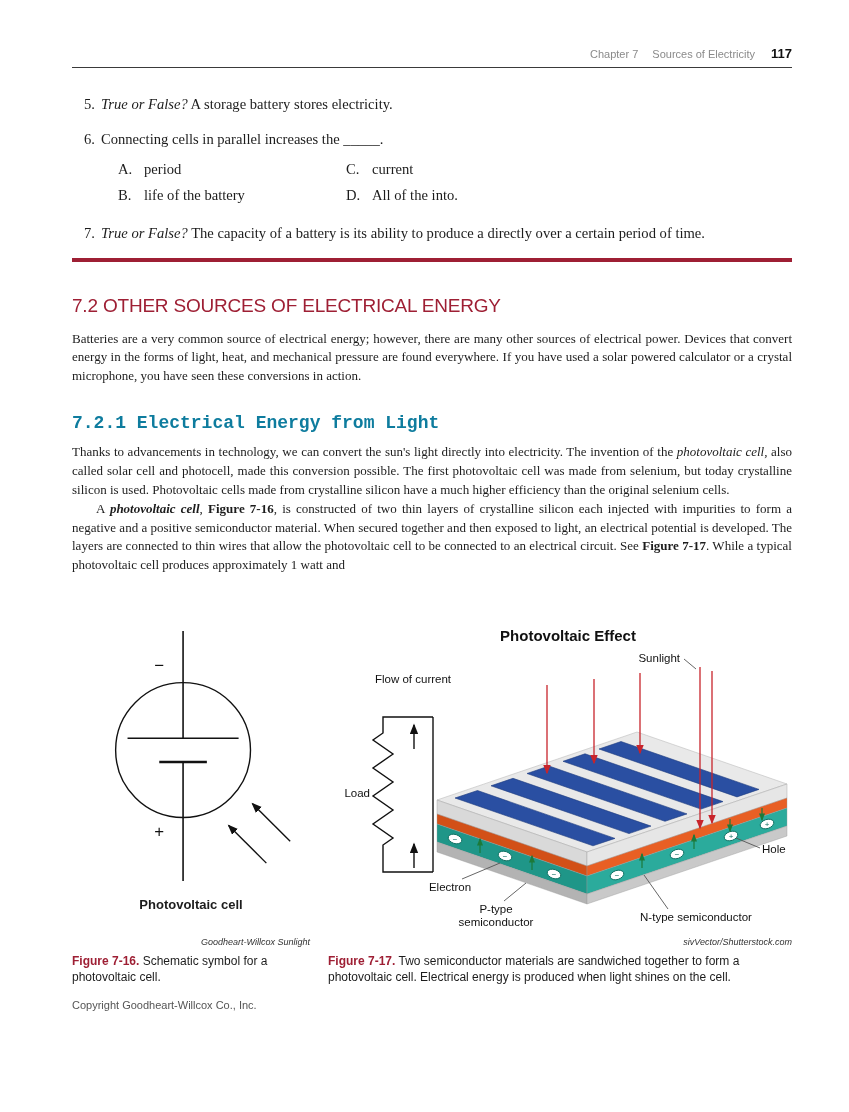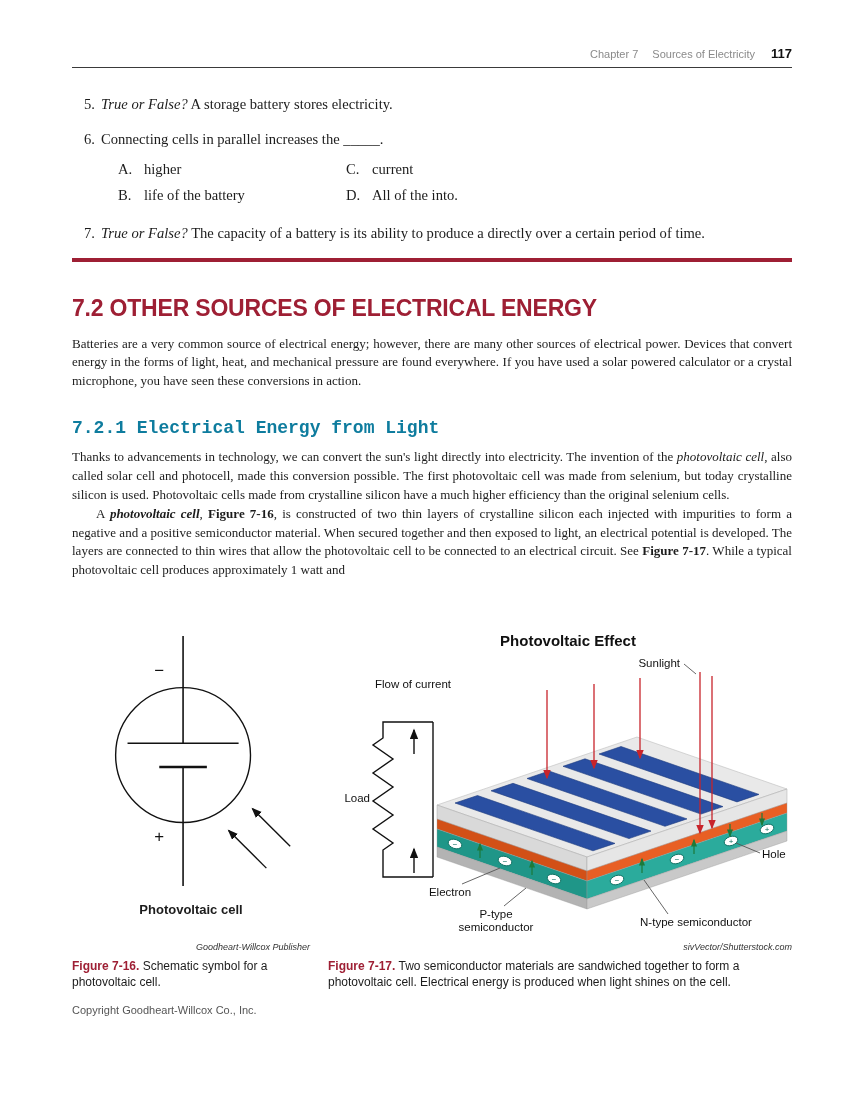--- a/index.html
+++ b/index.html
@@ -24,22 +24,22 @@
   .quiz{margin-top:26px;font-size:14.6px;line-height:1.4;}
   .q{display:flex;margin-bottom:15px;}
   .qnum{width:17px;margin-left:12px;flex:none;}
   .qbody{flex:1;padding-right:34px;}
   .opts{display:grid;grid-template-columns:228px 1fr;row-gap:6px;margin:9px 0 2px 17px;}
   .opt{display:flex;}
   .optletter{width:26px;flex:none;}
 
   .divider{height:3.5px;background:var(--red);margin-top:8px;}
 
-  .sec-h{margin:33px 0 0 0;font-family:"Liberation Sans",sans-serif;font-weight:700;
-    font-size:23px;color:var(--red);letter-spacing:-0.2px;}
+  .sec-h{margin:33px 0 0 0;font-family:"Liberation Sans",sans-serif;font-weight:400;
+    font-size:19px;color:var(--red);letter-spacing:-0.2px;}
   .sec-p,.p1,.p2{margin:13px 0 0 0;text-align:justify;font-size:13px;line-height:1.45;}
   .sub-h{margin:27px 0 0 0;font-family:Liberation Mono, monospace;font-weight:700;
     font-size:18px;color:var(--teal);}
   .p1{margin-top:10px;}
   .p2{margin-top:0;text-indent:24px;}
   .it{font-style:italic}.b{font-weight:700}.bi{font-weight:700;font-style:italic}
 
   
   .figures{display:flex;margin-top:50px;gap:18px;}
   .figL{width:238px;flex:none;}
@@ -78,21 +78,21 @@
       <span class="qnum">5.</span>
       <span class="qbody"><span class="it">True or False?</span><span> A storage battery stores electricity.</span></span>
     </div>
     <div class="q">
       <span class="qnum">6.</span>
       <span class="qbody">
         <span>Connecting cells in parallel increases the _____.</span>
         <span class="opts">
           <span class="opt">
               <span class="optletter">A.</span>
-              <span>higher</span>
+              <span>period</span>
             </span>
           <span class="opt">
               <span class="optletter">C.</span>
               <span>current</span>
             </span>
           <span class="opt">
               <span class="optletter">B.</span>
               <span>life of the battery</span>
             </span>
           <span class="opt">
@@ -135,21 +135,21 @@
             <circle cx="112" cy="126" r="68" stroke-width="1.4"></circle>
           </g>
           <text class="f16-sign" x="88" y="46" text-anchor="middle">−</text>
           <text class="f16-sign" x="88" y="214" text-anchor="middle">+</text>
           <g stroke="#111" stroke-width="1.4">
             <line x1="196" y1="240" x2="158" y2="202" marker-end="url(#arrK16)"></line>
             <line x1="220" y1="218" x2="182" y2="180" marker-end="url(#arrK16)"></line>
           </g>
         </svg>
         <div class="fig-label">Photovoltaic cell</div>
-        <div class="credit">Goodheart-Willcox Publisher</div>
+        <div class="credit">Goodheart-Willcox Sunlight</div>
       </div>
       <div class="caption"><span class="cap-label">Figure 7-16.</span><span> Schematic symbol for a photovoltaic cell.</span></div>
     </div>
 
     <div class="figR">
       <div class="fig-content">
         <svg viewBox="0 0 464 306" width="464" height="306">
           <defs>
             <marker id="arrK" markerWidth="9" markerHeight="9" refX="6.5" refY="3" orient="auto">
               <path d="M0,0 L7.5,3 L0,6 z" fill="#111"></path>

